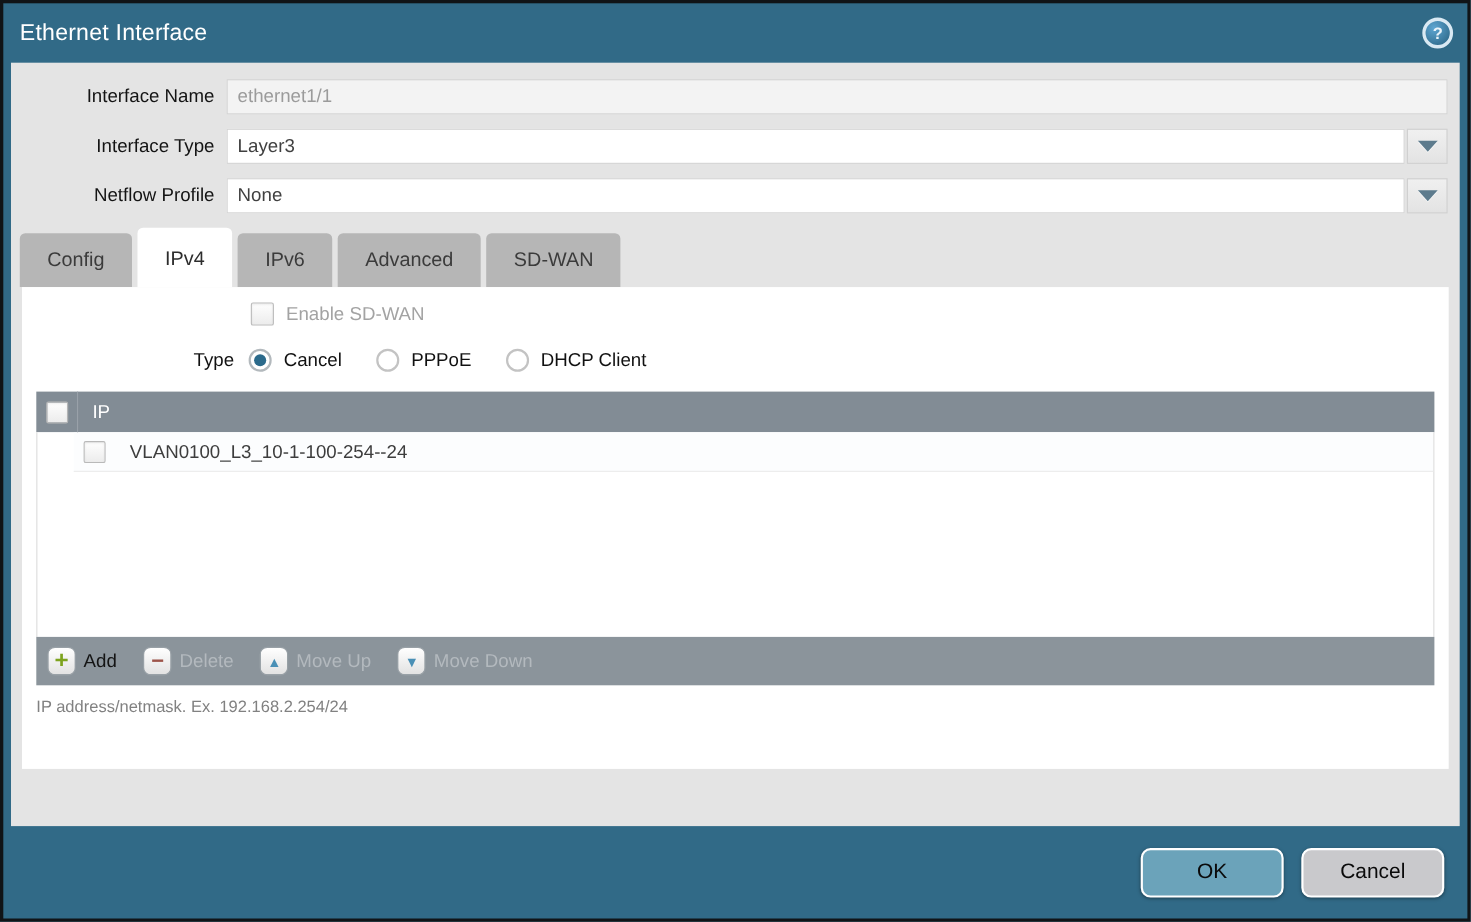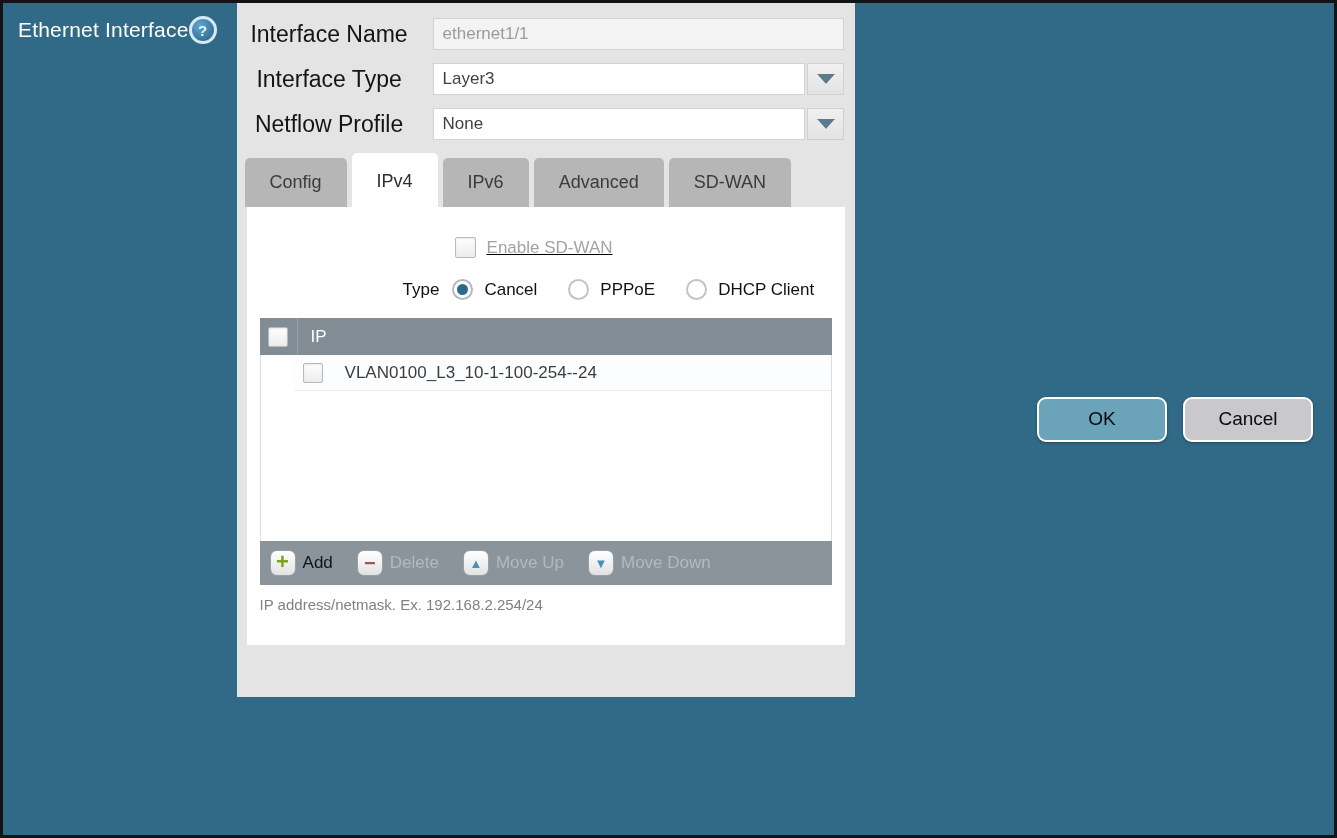--- a/index.html
+++ b/index.html
@@ -3,21 +3,21 @@
 <meta charset="utf-8">
 <style>
   * { margin:0; padding:0; box-sizing:border-box; }
   html,body { background:#555; }
   body { font-family:"Liberation Sans", sans-serif; }
 
   .window {
     width:1337px; height:838px;
     background:#316a87;
     border:3px solid #101417;
-    display:flex; flex-direction:row;
+    display:flex; flex-direction:column;
     position:relative;
     overflow:hidden;
   }
 
   
   .titlebar {
     height:54px; flex:none;
     display:flex; align-items:center; justify-content:space-between;
     padding:0 13px 0 15px;
   }
@@ -33,21 +33,21 @@
 
   
   .dialog-body {
     flex:none; height:694px;
     margin:0 7px; background:#e4e4e4;
     padding-top:15px;
     display:flex; flex-direction:column;
   }
 
   .form-row { display:flex; align-items:center; height:32px; margin-bottom:13px; padding-right:11px; }
-  .form-label { width:196px; flex:none; text-align:center; padding-right:11px; font-size:23px; color:#141414; }
+  .form-label { width:196px; flex:none; text-align:right; padding-right:11px; font-size:17px; color:#141414; }
   .text-input {
     flex:1; height:32px; border:1px solid #d3d3d3; background:#ffffff;
     font-family:"Liberation Sans", sans-serif; font-size:17px; color:#404040; padding:0 9px; outline:none;
   }
   .text-input.disabled { background:#f3f3f3; color:#9b9b9b; }
   .combo { flex:1; display:flex; align-items:stretch; }
   .combo .text-input { flex:1; }
   .combo-btn {
     width:37px; flex:none; margin-left:2px;
     background:linear-gradient(#f0f0f0,#e3e3e3);
@@ -71,21 +71,21 @@
   }
   .tab.active { background:#ffffff; color:#2d2d2d; height:54px; line-height:56px; }
 
   
   .tab-panel {
     flex:none; height:438px;
     margin:0 10px 10px 10px; background:#ffffff;
     position:relative;
   }
 
-  .sdwan-row { padding-top:30px; padding-left:208px; display:flex; align-items:center; gap:11px;text-decoration:underline; }
+  .sdwan-row { padding-top:14px; padding-left:208px; display:flex; align-items:center; gap:11px; }
   .checkbox {
     width:21px; height:21px; flex:none;
     background:linear-gradient(#fefefe,#ececec);
     border:1px solid #b9b9b9; border-radius:2px;
     box-shadow:inset 0 1px 2px rgba(0,0,0,0.08);
     cursor:pointer;
   }
   .sdwan-label { font-size:17px; color:#a3a3a3; }
 
   .type-row { margin-top:21px; padding-left:156px; display:flex; align-items:center; font-size:17px; color:#111; }

